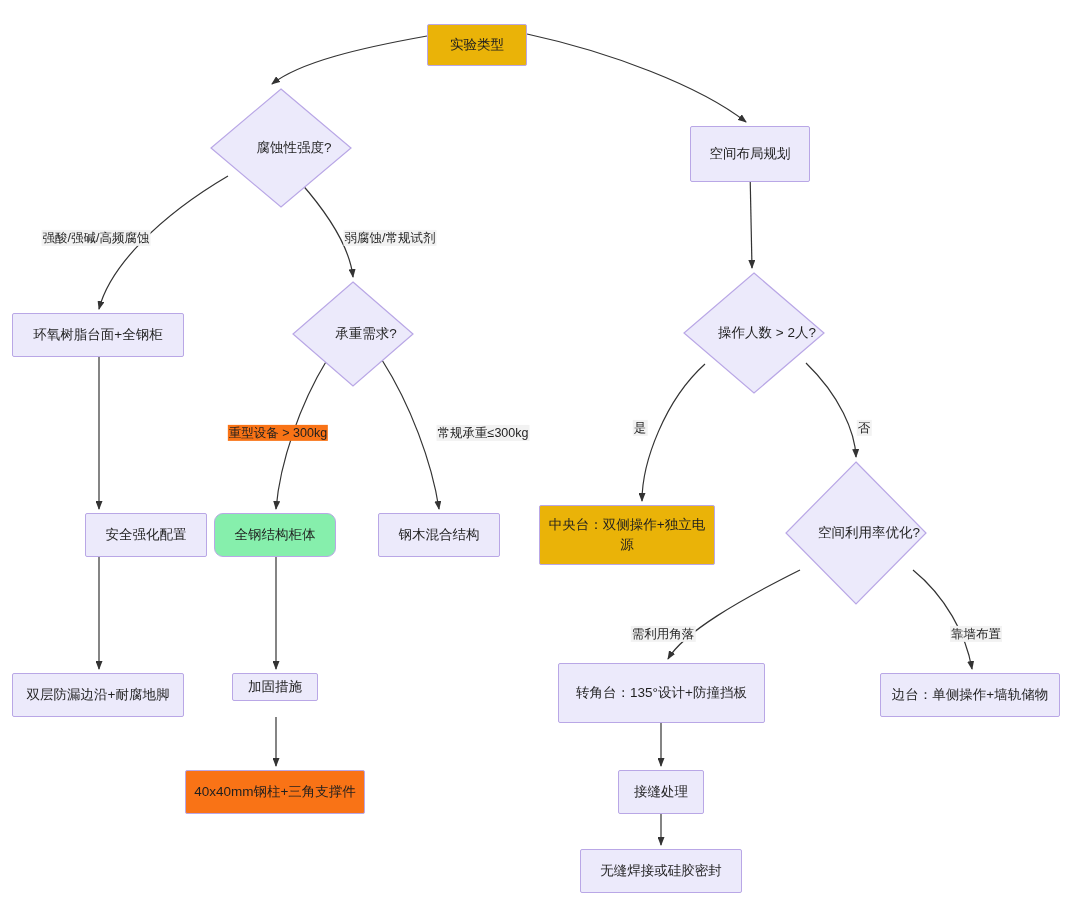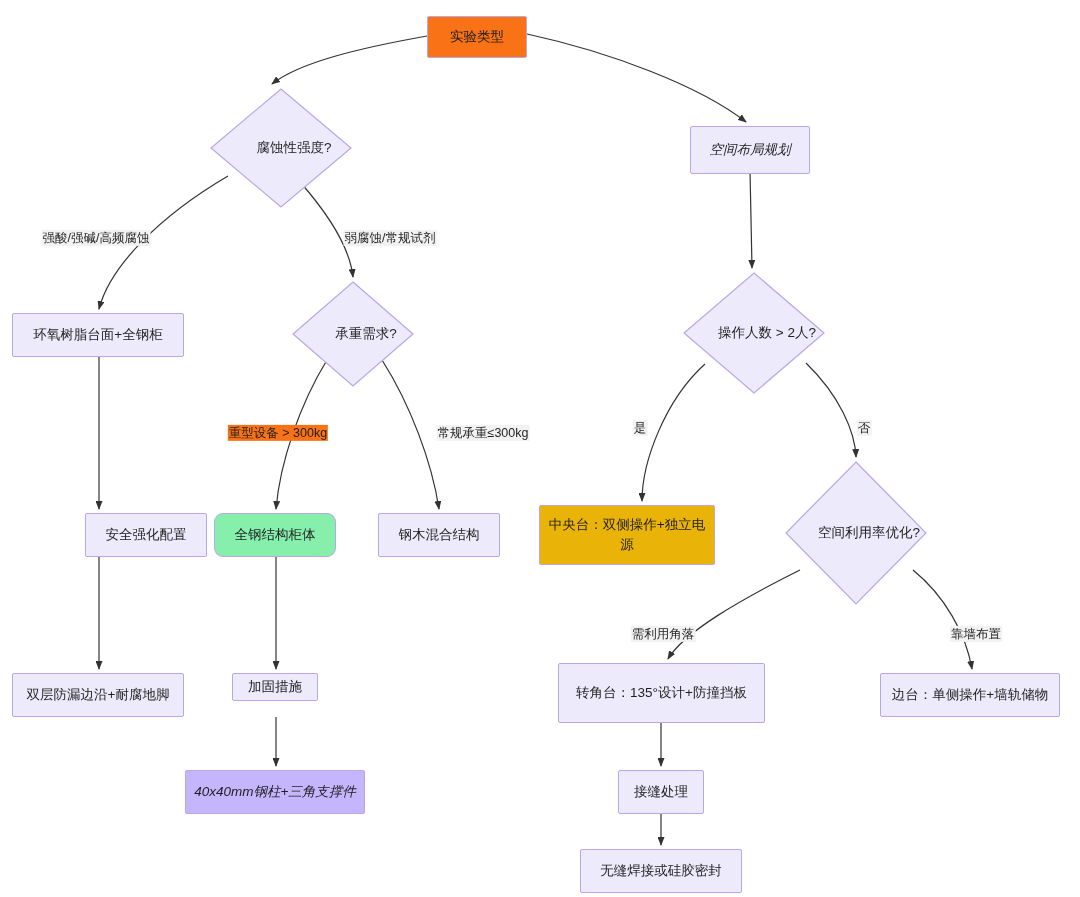--- a/index.html
+++ b/index.html
@@ -102,30 +102,30 @@
       <div class="edge-label" style="left: 96px; top: 238px; background: rgb(242, 242, 242);">强酸/强碱/高频腐蚀</div>
       <div class="edge-label" style="left: 358px; top: 238px; background: rgb(242, 242, 242); margin-left: 32px;">弱腐蚀/常规试剂</div>
       <div class="edge-label" style="left: 278px; top: 433px; background: #f97316;">重型设备 &gt; 300kg</div>
       <div class="edge-label" style="left: 443px; top: 433px; background: rgb(242, 242, 242); margin-left: 40px;">常规承重≤300kg</div>
       <div class="edge-label" style="left: 640px; top: 428px; background: rgb(242, 242, 242);">是</div>
       <div class="edge-label" style="left: 864px; top: 428px; background: rgb(242, 242, 242);">否</div>
       <div class="edge-label" style="left: 663px; top: 634px; background: rgb(242, 242, 242);">需利用角落</div>
       <div class="edge-label" style="left: 976px; top: 634px; background: rgb(242, 242, 242);">靠墙布置</div>
     </div>
   <div id="node-layer">
-      <div class="node rect" style="left: 427px; top: 16px; width: 100px; height: 42px; background: #f97316; border-color: rgb(185, 167, 230); text-align: right;">
+      <div class="node rect" style="left: 427px; top: 24px; width: 100px; height: 42px; background: #eab308; border-color: rgb(185, 167, 230); text-align: right;">
         <span>实验类型</span>
       </div>
       <div class="node diamond" style="left: 210px; top: 88px; width: 142px; height: 120px;">
         <svg class="dia-shape" viewBox="0 0 142 120" preserveAspectRatio="none">
           <polygon points="71,1 141,60 71,119 1,60" fill="#ECEAFB" stroke="#B9A7E6" stroke-width="1.2"></polygon>
         </svg>
         <span class="dia-label">腐蚀性强度?</span>
       </div>
-      <div class="node rect" style="left: 690px; top: 126px; width: 120px; height: 48px; background: rgb(236, 234, 251); border-color: rgb(185, 167, 230); font-style: italic;">
+      <div class="node rect" style="left: 690px; top: 126px; width: 120px; height: 56px; background: rgb(236, 234, 251); border-color: rgb(185, 167, 230);">
         <span>空间布局规划</span>
       </div>
       <div class="node rect" style="left: 12px; top: 313px; width: 172px; height: 44px; background: rgb(236, 234, 251); border-color: rgb(185, 167, 230);">
         <span>环氧树脂台面+全钢柜</span>
       </div>
       <div class="node diamond" style="left: 292px; top: 281px; width: 122px; height: 106px;">
         <svg class="dia-shape" viewBox="0 0 122 106" preserveAspectRatio="none">
           <polygon points="61,1 121,53 61,105 1,53" fill="#ECEAFB" stroke="#B9A7E6" stroke-width="1.2"></polygon>
         </svg>
         <span class="dia-label">承重需求?</span>
@@ -159,21 +159,21 @@
       </div>
       <div class="node rect" style="left: 232px; top: 673px; width: 86px; height: 28px; background: rgb(236, 234, 251); border-color: rgb(185, 167, 230);">
         <span>加固措施</span>
       </div>
       <div class="node rect" style="left: 558px; top: 663px; width: 207px; height: 60px; background: rgb(236, 234, 251); border-color: rgb(185, 167, 230);">
         <span>转角台：135°设计+防撞挡板</span>
       </div>
       <div class="node rect" style="left: 880px; top: 673px; width: 180px; height: 44px; background: rgb(236, 234, 251); border-color: rgb(185, 167, 230);">
         <span>边台：单侧操作+墙轨储物</span>
       </div>
-      <div class="node rect" style="left: 185px; top: 770px; width: 180px; height: 44px; background: #c4b5fd; border-color: rgb(185, 167, 230); font-style: italic;">
+      <div class="node rect" style="left: 185px; top: 770px; width: 180px; height: 44px; background: #f97316; border-color: rgb(185, 167, 230);">
         <span>40x40mm钢柱+三角支撑件</span>
       </div>
       <div class="node rect" style="left: 618px; top: 770px; width: 86px; height: 44px; background: rgb(236, 234, 251); border-color: rgb(185, 167, 230);">
         <span>接缝处理</span>
       </div>
       <div class="node rect" style="left: 580px; top: 849px; width: 162px; height: 44px; background: rgb(236, 234, 251); border-color: rgb(185, 167, 230);">
         <span>无缝焊接或硅胶密封</span>
       </div>
     </div>
 </div>

